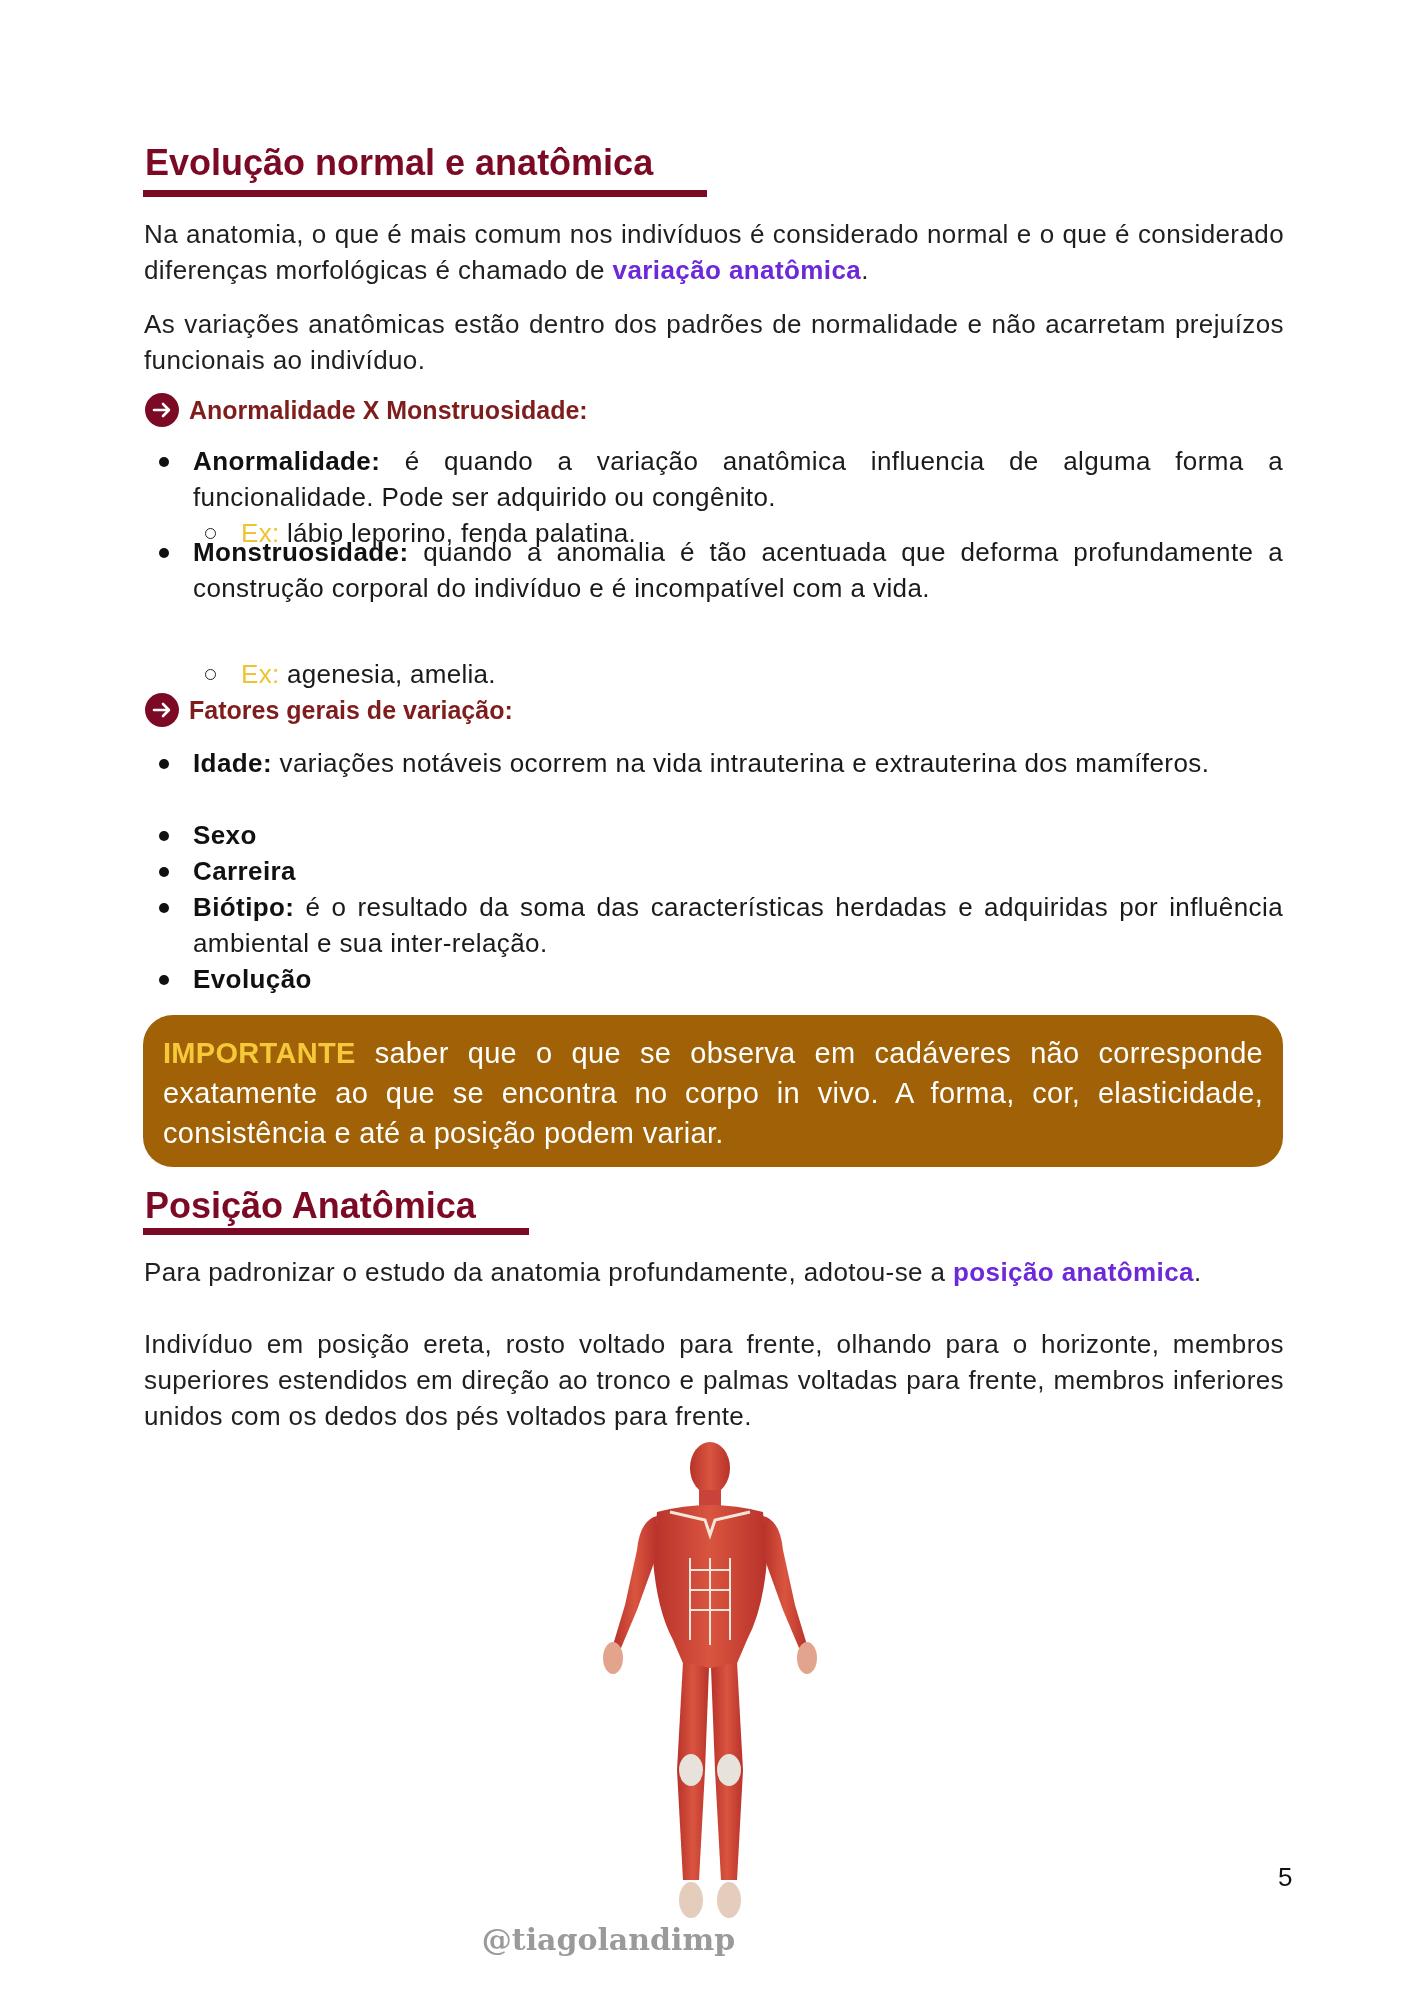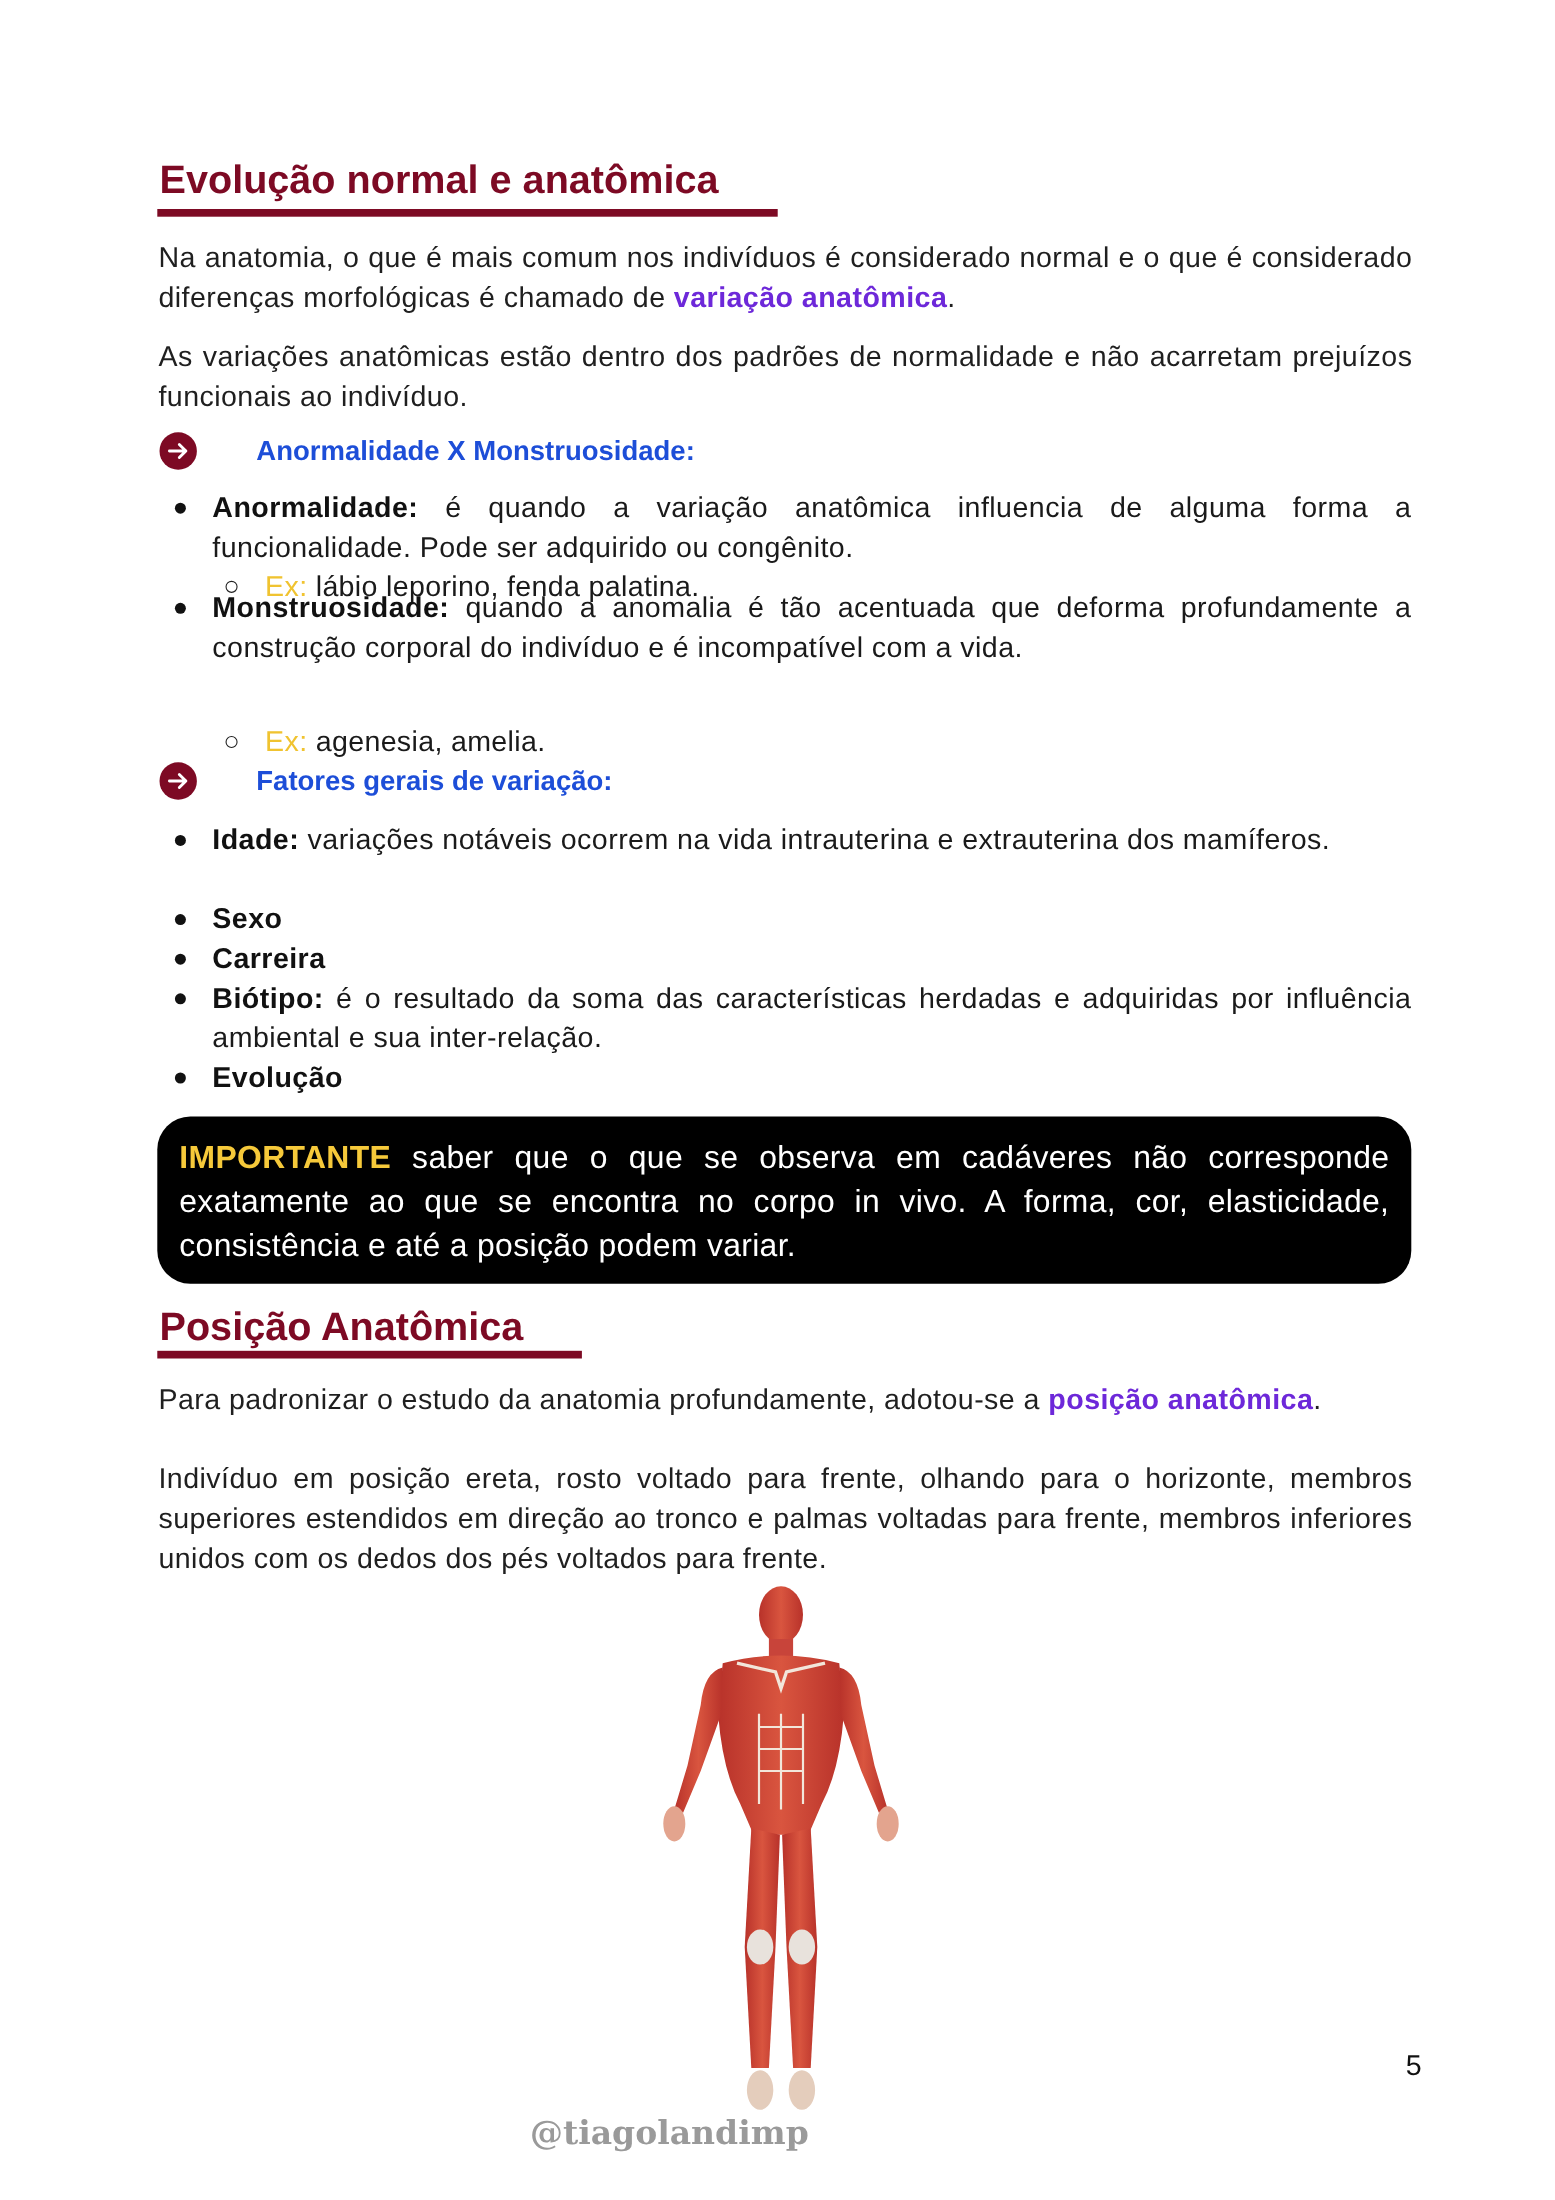--- a/index.html
+++ b/index.html
@@ -16,35 +16,35 @@
       left: 144px; width: 1140px; font-size: 26px; line-height: 36px; text-align: justify; color: #1f1f1f;
       letter-spacing: 0.4px;
     }
     .hl { color: #6d28d9; font-weight: bold; }
     .sub {
       left: 145px; height: 36px; display: flex; align-items: center; gap: 10px;
     }
     .arrow-circle {
       width: 34px; height: 34px; border-radius: 50%; background: #7d0a24; display: flex; align-items: center; justify-content: center;
     }
-    .sub-label { font-weight: bold; font-size: 25px; color: #1d4ed8; margin-left: 44px; }
+    .sub-label { font-weight: bold; font-size: 25px; color: #7f1d1d; }
     .bullet-row { left: 155px; width: 1128px; font-size: 26px; line-height: 36px; text-align: justify; letter-spacing: 0.4px; }
     .bullet-row .dot {
       position: absolute; left: 4px; top: 14px; width: 10px; height: 10px; border-radius: 50%; background: #111;
     }
     .bullet-row .txt { margin-left: 38px; display: block; }
     .bullet-row b { font-weight: bold; color: #111; }
     .subbullet { left: 205px; font-size: 26px; line-height: 36px; letter-spacing: 0.3px; }
     .subbullet .ring {
       position: absolute; left: 0; top: 13px; width: 9px; height: 9px; border-radius: 50%; border: 1.6px solid #222;
     }
     .subbullet .txt { margin-left: 36px; display: block; }
     .ex { color: #f0c330; }
     .callout {
-      left: 143px; top: 1015px; width: 1140px; height: 152px; background: #000000; border-radius: 30px;
+      left: 143px; top: 1015px; width: 1140px; height: 152px; background: #a16207; border-radius: 30px;
     }
     .callout-text {
       position: absolute; left: 20px; top: 18px; width: 1100px; color: #ffffff; font-size: 29px; line-height: 40px;
       text-align: justify; letter-spacing: 0.3px;
     }
     .callout-text .imp { color: #f6c93a; font-weight: bold; }
     .figure { left: 595px; top: 1440px; width: 230px; height: 480px; }
     .footer { left: 0; width: 1217px; top: 1922px; text-align: center; font-family: "DejaVu Serif", serif; font-weight: bold; font-size: 30px; color: #9a9a9a; }
     .pagenum { left: 1278px; top: 1862px; font-size: 26px; color: #111; }
   </style>

